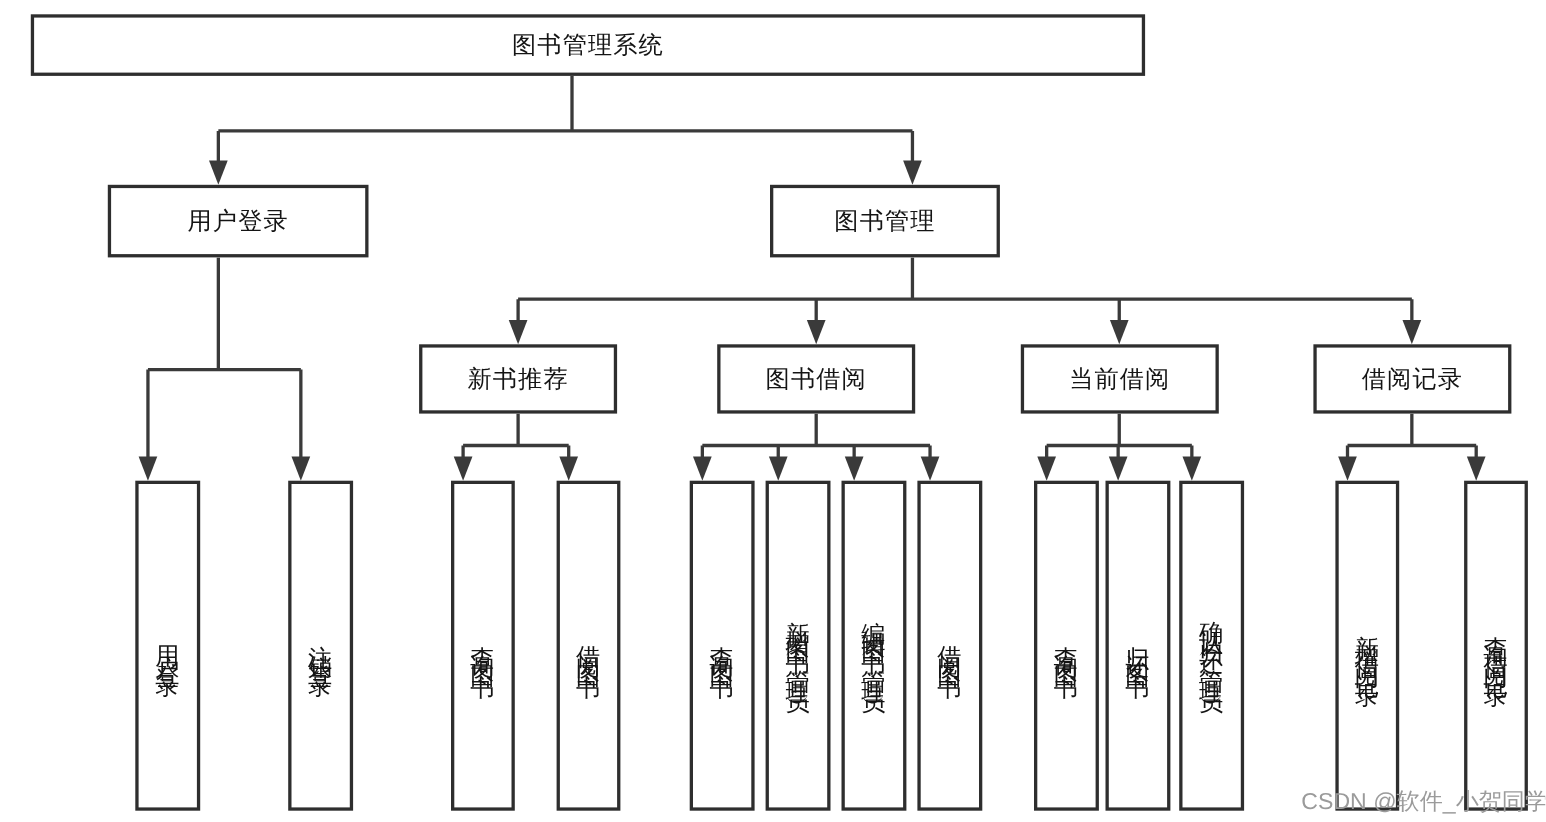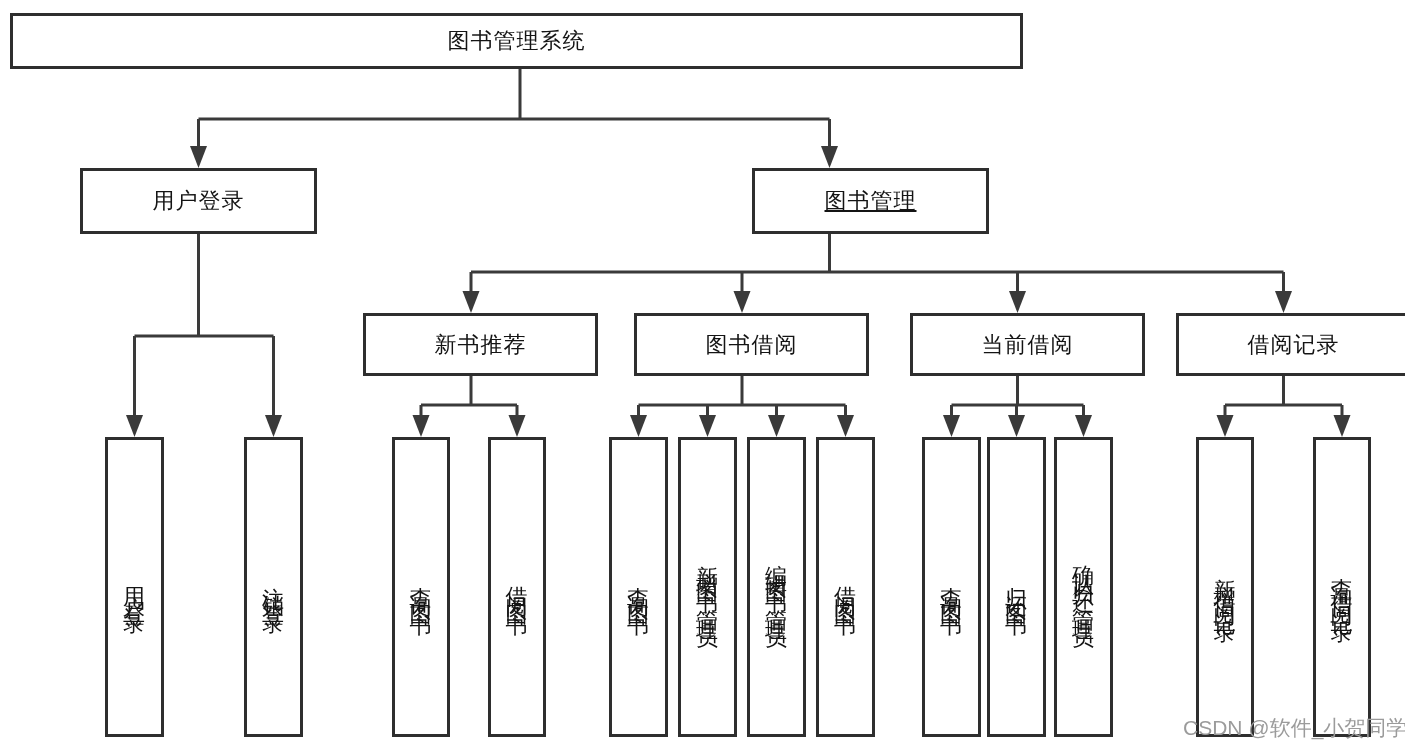--- a/index.html
+++ b/index.html
@@ -40,31 +40,32 @@
   .node {
     position: absolute;
     box-sizing: border-box;
     background: var(--bg);
     border: 3px solid var(--border);
     display: flex;
     align-items: center;
     justify-content: center;
     color: var(--text);
     z-index: 1;
+    margin-left: 18px;
   }
   .hlabel {
     font-size: 22px;
     letter-spacing: 1px;
     white-space: nowrap;
   }
   .lvl1 { left: 10px;   top: 13px;  width: 1013px; height: 56px; }
   .lvl2 { height: 66px; top: 168px; }
   .l2a  { left: 80px;  width: 237px; }
-  .l2b  { left: 752px; width: 237px; text-decoration: underline; }
-  .lvl3 { height: 63px; top: 313px; width: 235px; }
+  .l2b  { left: 682px; width: 209px; }
+  .lvl3 { height: 63px; top: 313px; width: 180px; }
   .l3a { left: 363px; }
   .l3b { left: 634px; }
   .l3c { left: 910px; }
   .l3d { left: 1176px; }
   .leaf {
     top: 437px;
     height: 300px;
     width: 59px;
   }
   .vtext {

